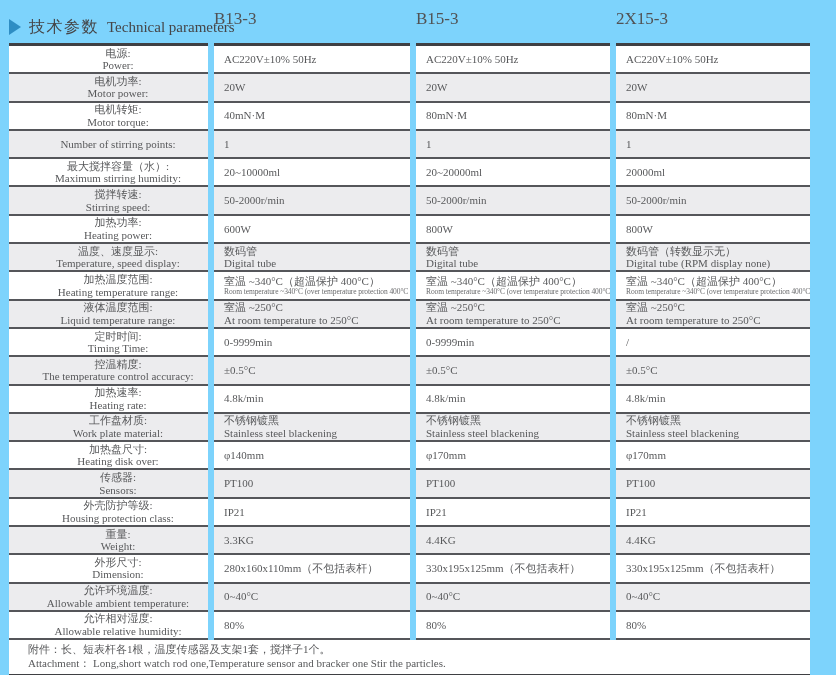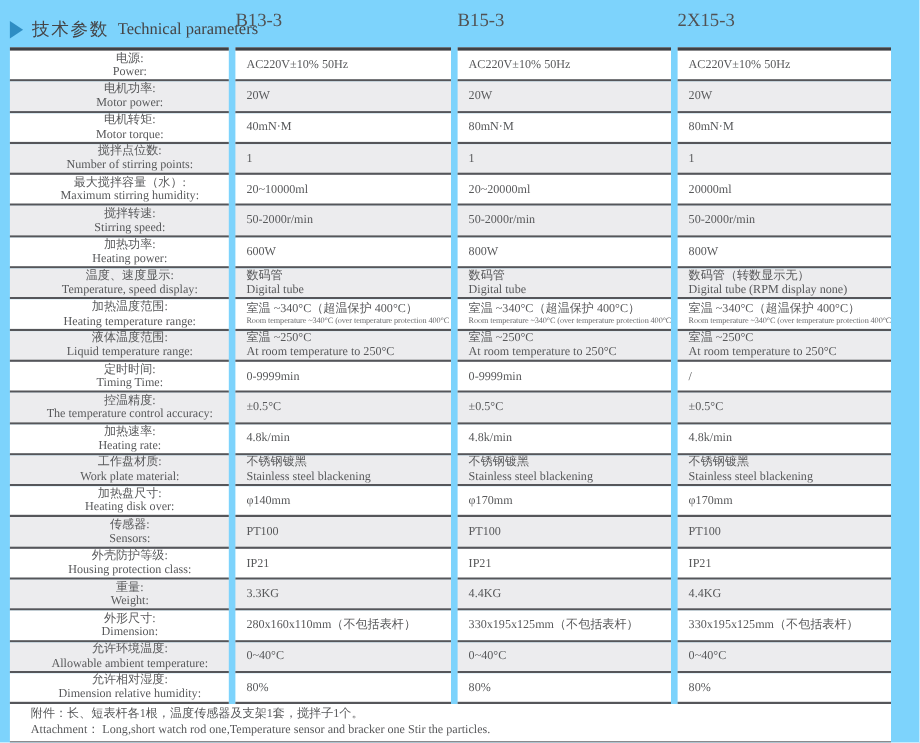--- a/index.html
+++ b/index.html
@@ -94,21 +94,20 @@
           <span class="zh">电机转矩:</span>
           <span class="en">Motor torque:</span>
         </div><div class="cell value-cell">
           <span class="main">40mN·M</span>
         </div><div class="cell value-cell">
           <span class="main">80mN·M</span>
         </div><div class="cell value-cell">
           <span class="main">80mN·M</span>
         </div></div>
       <div class="row stripe"><div class="cell label-cell">
-          <span class="zh">搅拌点位数:</span>
           <span class="en">Number of stirring points:</span>
         </div><div class="cell value-cell">
           <span class="main">1</span>
         </div><div class="cell value-cell">
           <span class="main">1</span>
         </div><div class="cell value-cell">
           <span class="main">1</span>
         </div></div>
       <div class="row"><div class="cell label-cell">
           <span class="zh">最大搅拌容量（水）:</span>
@@ -277,21 +276,21 @@
           <span class="en">Allowable ambient temperature:</span>
         </div><div class="cell value-cell">
           <span class="main">0~40°C</span>
         </div><div class="cell value-cell">
           <span class="main">0~40°C</span>
         </div><div class="cell value-cell">
           <span class="main">0~40°C</span>
         </div></div>
       <div class="row"><div class="cell label-cell">
           <span class="zh">允许相对湿度:</span>
-          <span class="en">Dimension relative humidity:</span>
+          <span class="en">Allowable relative humidity:</span>
         </div><div class="cell value-cell">
           <span class="main">80%</span>
         </div><div class="cell value-cell">
           <span class="main">80%</span>
         </div><div class="cell value-cell">
           <span class="main">80%</span>
         </div></div>
       <div class="cell footer-cell">
         <span class="footer-line">附件：长、短表杆各1根，温度传感器及支架1套，搅拌子1个。</span>
         <span class="footer-line">Attachment：  Long,short watch rod one,Temperature sensor and bracker one Stir the particles.</span>

